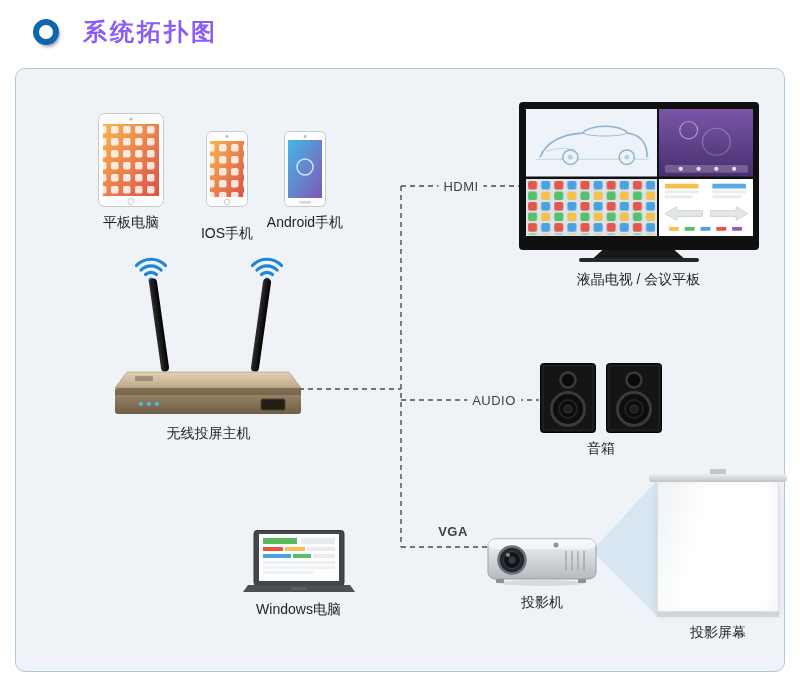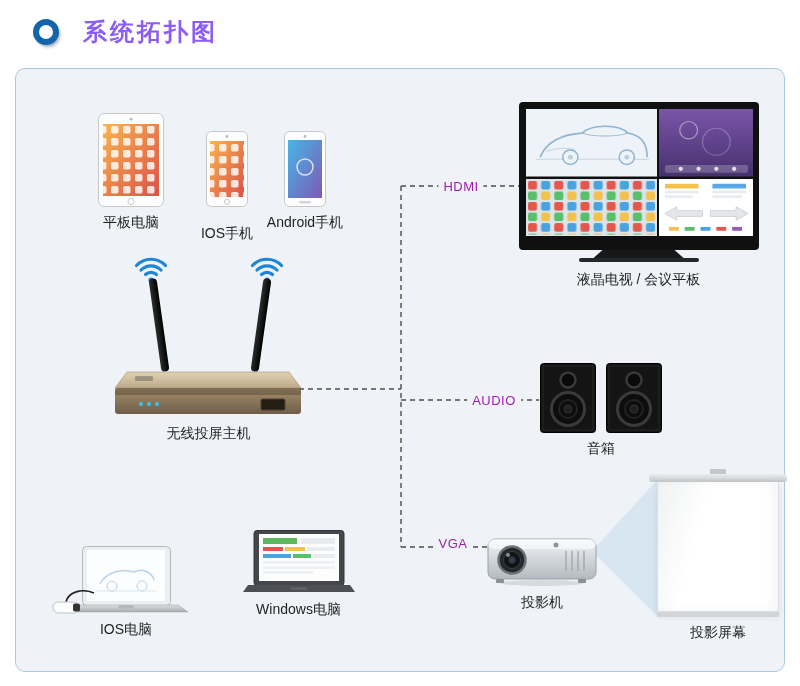--- a/index.html
+++ b/index.html
@@ -11,21 +11,21 @@
         box-shadow:2px 3px 3px -1px rgba(95,110,125,.55);background:#fff;}
   .title{margin-left:24px;font-size:24px;font-weight:bold;color:#8b5cf6;letter-spacing:3px;}
   
   .panel{position:absolute;left:15px;top:68px;width:768px;height:602px;background:#eff3f7;
          border:1px solid #abc9de;border-radius:10px;}
   .lines{position:absolute;left:0;top:0;width:768px;height:602px;z-index:1;}
   
   .dev{position:absolute;display:flex;flex-direction:column;align-items:center;z-index:2;}
   .lbl{margin-top:7px;font-size:14px;color:#1f1f1f;white-space:nowrap;text-align:left;}
   .clabel{position:absolute;z-index:3;transform:translate(-50%,-50%);background:#eff3f7;
-          padding:0 5px;font-size:13px;color:#a21caf;letter-spacing:.5px;}
+          padding:0 5px;font-size:13px;color:#404040;letter-spacing:.5px;}
   
   .host-ill{position:relative;width:195px;height:164px;}
   .ant{position:absolute;width:8px;height:94px;background:linear-gradient(90deg,#2e2e2e,#000);
        border-radius:4px;}
   .ant-1{left:44px;top:24px;transform:rotate(-8deg);}
   .ant-2{left:146px;top:24px;transform:rotate(8deg);}
   .wifi{position:absolute;top:0;}
   .wifi-1{left:20px;} .wifi-2{left:136px;}
   .host-body{position:absolute;left:2px;top:108px;}
   
@@ -113,21 +113,21 @@
         <path d="M385 117 V478"></path>
         <path d="M283 320 H385"></path>
         <path d="M385 331 H523"></path>
         <path d="M385 478 H472"></path>
       </g>
       <polygon points="576,482 642,410 642,548" fill="#b7d4ec" opacity="0.42"></polygon>
     </svg>
 
     <div class="clabel" style="left:445px;top:117px;">HDMI</div>
     <div class="clabel" style="left:478px;top:331px;">AUDIO</div>
-    <div class="clabel" style="left:437px;top:474px;">VGA</div>
+    <div class="clabel" style="left:437px;top:462px;font-weight:bold;">VGA</div>
 
     <div class="dev" style="left:60px;top:44px;width:110px;">
       <svg width="66" height="94" viewBox="0 0 66 94">
         <rect x="0.5" y="0.5" width="65" height="93" rx="6" fill="#fdfdfd" stroke="#c6c9cb"></rect>
         <rect x="5" y="11" width="56" height="72" fill="url(#g-warm)"></rect>
         <rect x="5" y="11" width="56" height="72" fill="url(#p-apps)"></rect>
         <circle cx="33" cy="6" r="1.6" fill="#b9bcbe"></circle>
         <circle cx="33" cy="88.5" r="3" fill="#ffffff" stroke="#c6c9cb"></circle>
       </svg>
       <div class="lbl">平板电脑</div>
@@ -265,38 +265,20 @@
           <rect x="3" y="3" width="50" height="64" fill="none" stroke="#262626"></rect>
           <circle cx="28" cy="17" r="7.5" fill="#0a0a0a" stroke="#3a3a3a" stroke-width="2.5"></circle>
           <circle cx="28" cy="46" r="16.5" fill="#0d0d0d" stroke="#3a3a3a" stroke-width="3"></circle>
           <circle cx="28" cy="46" r="9" fill="none" stroke="#222222" stroke-width="2"></circle>
           <circle cx="28" cy="46" r="4" fill="#1f1f1f" stroke="#333333"></circle>
         </svg>
       </div>
       <div class="lbl">音箱</div>
     </div>
 
-    <div class="dev pc-wrap" style="left:40px;top:477px;width:140px;">
-      <svg width="124" height="68" viewBox="0 0 124 68">
-        <rect x="18.5" y="0.5" width="88" height="59" rx="4" fill="#eceeef" stroke="#b5b8ba"></rect>
-        <rect x="23" y="4" width="78" height="51" fill="#fcfdfe"></rect>
-        <path d="M36 38 C42 26 58 22 70 26 C78 22 88 26 90 34" stroke="#b9d3e8" stroke-width="1.5" fill="none"></path>
-        <circle cx="48" cy="40" r="5" fill="none" stroke="#b9d3e8"></circle>
-        <circle cx="78" cy="40" r="5" fill="none" stroke="#b9d3e8"></circle>
-        <path d="M32 45 H92" stroke="#d7e5f0" stroke-width="1"></path>
-        <polygon points="10,59 114,59 124,66 0,66" fill="url(#g-base)" stroke="#9fa2a4" stroke-width="0.5"></polygon>
-        <rect x="54" y="59" width="16" height="3.5" rx="1.75" fill="#b6b9bb"></rect>
-      </svg>
-      <svg class="dongle" width="44" height="26" viewBox="0 0 44 26">
-        <path d="M42 3 C30 -2 16 2 14 12" stroke="#222222" stroke-width="1.6" fill="none"></path>
-        <rect x="1" y="12" width="26" height="11" rx="5.5" fill="#fcfcfc" stroke="#bfc2c4"></rect>
-        <rect x="21" y="13.5" width="7" height="8" rx="2" fill="#333333"></rect>
-      </svg>
-      <div class="lbl">IOS电脑</div>
-    </div>
 
     <div class="dev" style="left:225px;top:461px;width:115px;">
       <svg width="112" height="64" viewBox="0 0 112 64">
         <rect x="11" y="0.5" width="90" height="55" rx="3" fill="#43474b" stroke="#33373b"></rect>
         <rect x="16" y="4" width="80" height="47" fill="#fdfdfe"></rect>
         <rect x="20" y="8" width="34" height="6" fill="#5cb85c"></rect>
         <rect x="58" y="8" width="34" height="6" fill="#e8ecef"></rect>
         <rect x="20" y="17" width="20" height="4" fill="#e7554a"></rect>
         <rect x="42" y="17" width="20" height="4" fill="#f2c14e"></rect>
         <rect x="64" y="17" width="28" height="4" fill="#e9edf0"></rect>

